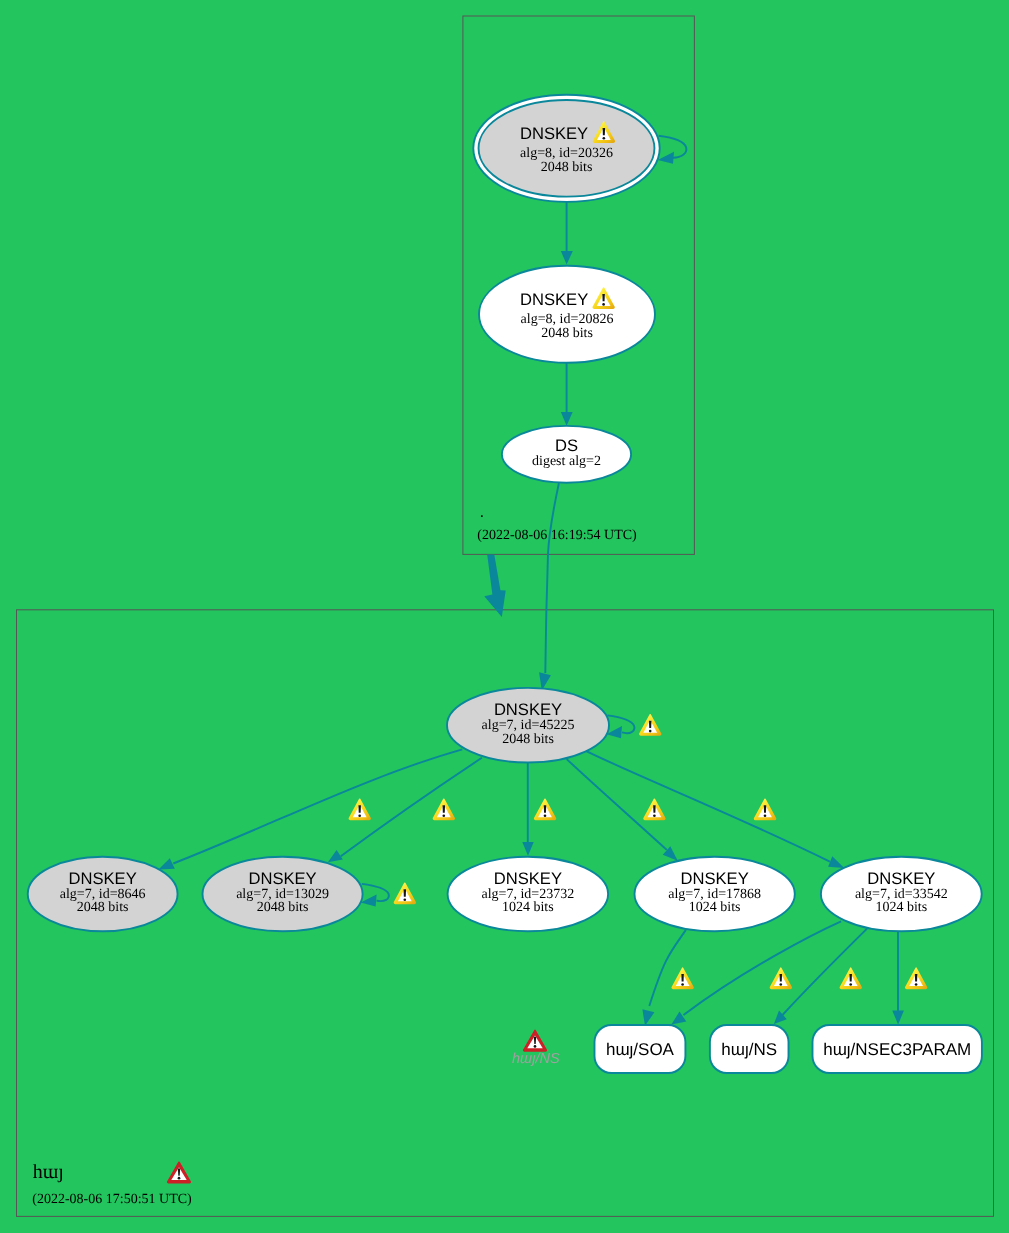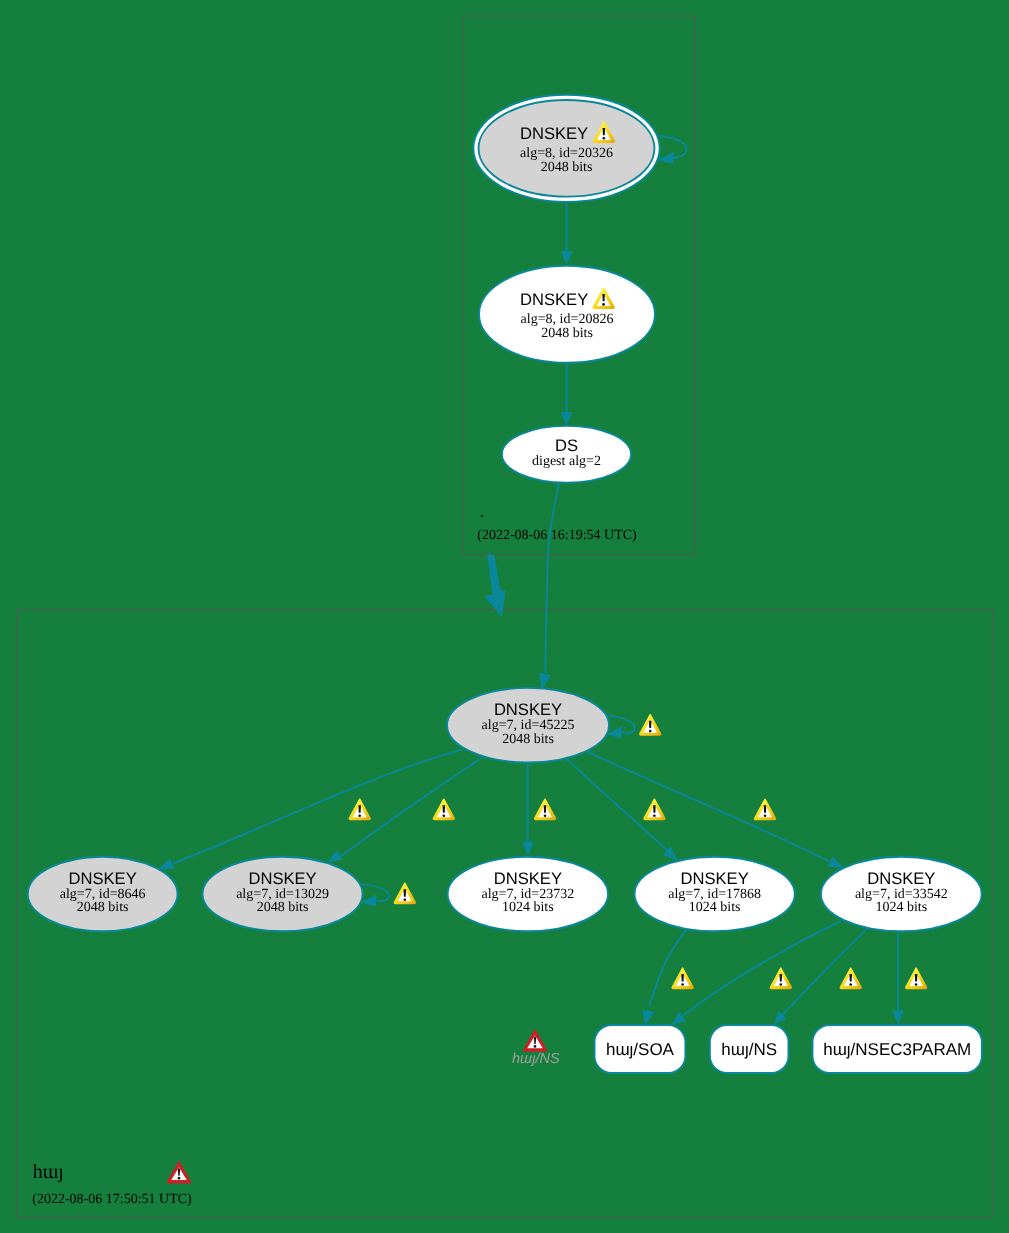--- a/index.html
+++ b/index.html
@@ -1,17 +1,17 @@
 <!DOCTYPE html>
 <html><head>
 <meta charset="utf-8">
 <title>DNSSEC authentication chain</title>
 <style>
   html,body{margin:0;padding:0;background:#ffffff;-webkit-font-smoothing:antialiased;text-rendering:geometricPrecision;}
-  #page{position:relative;width:1009px;height:1233px;background:#15803d;overflow:hidden;transform:translateZ(0);will-change:transform;}
+  #page{position:relative;width:1009px;height:1233px;background:#22c55e;overflow:hidden;transform:translateZ(0);will-change:transform;}
   svg#graph{display:block;}
   .zonebox{fill:none;stroke:#565656;stroke-width:1;}
   .edge{fill:none;stroke:#0a879a;stroke-width:1.9;}
   .ahead{fill:#0a879a;stroke:none;}
   .nodeell{stroke:#0a879a;stroke-width:1.9;}
   .fill-grey{fill:#d3d3d3;}
   .fill-white{fill:#ffffff;}
   .rrbox{fill:#ffffff;stroke:#0a879a;stroke-width:1.9;}
   .t-sans{font-family:"Liberation Sans",sans-serif;font-size:16.6px;fill:#000000;}
   .t-serif{font-family:"Liberation Serif",serif;font-size:14px;fill:#000000;}

